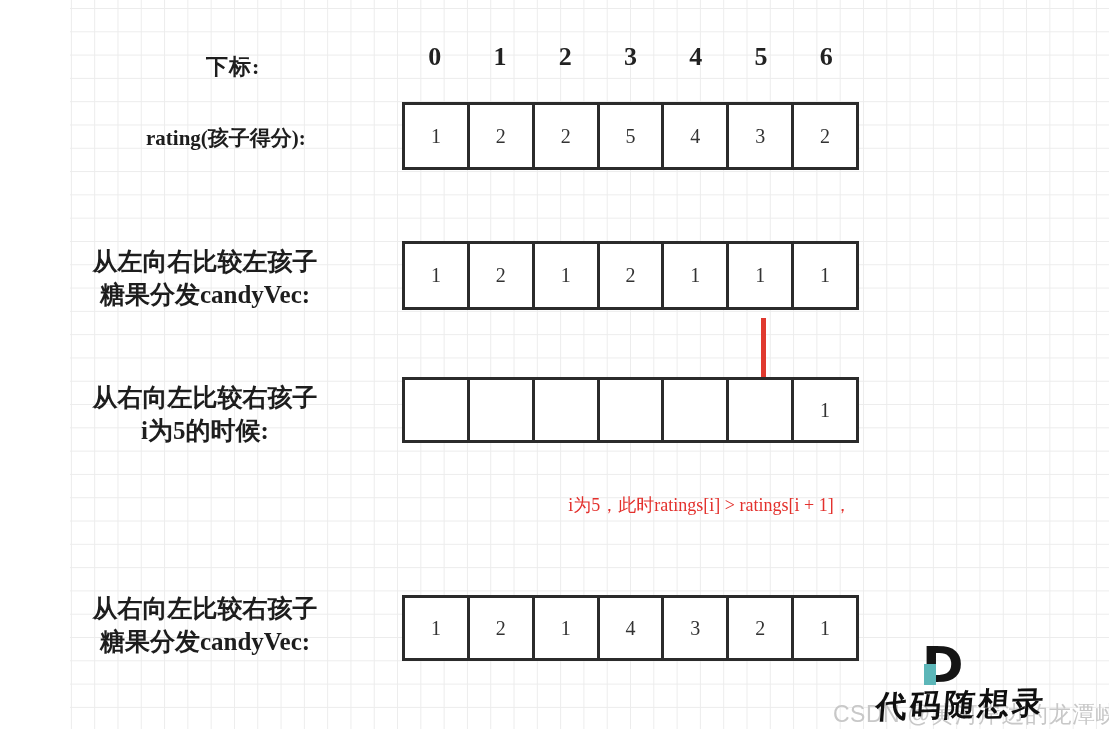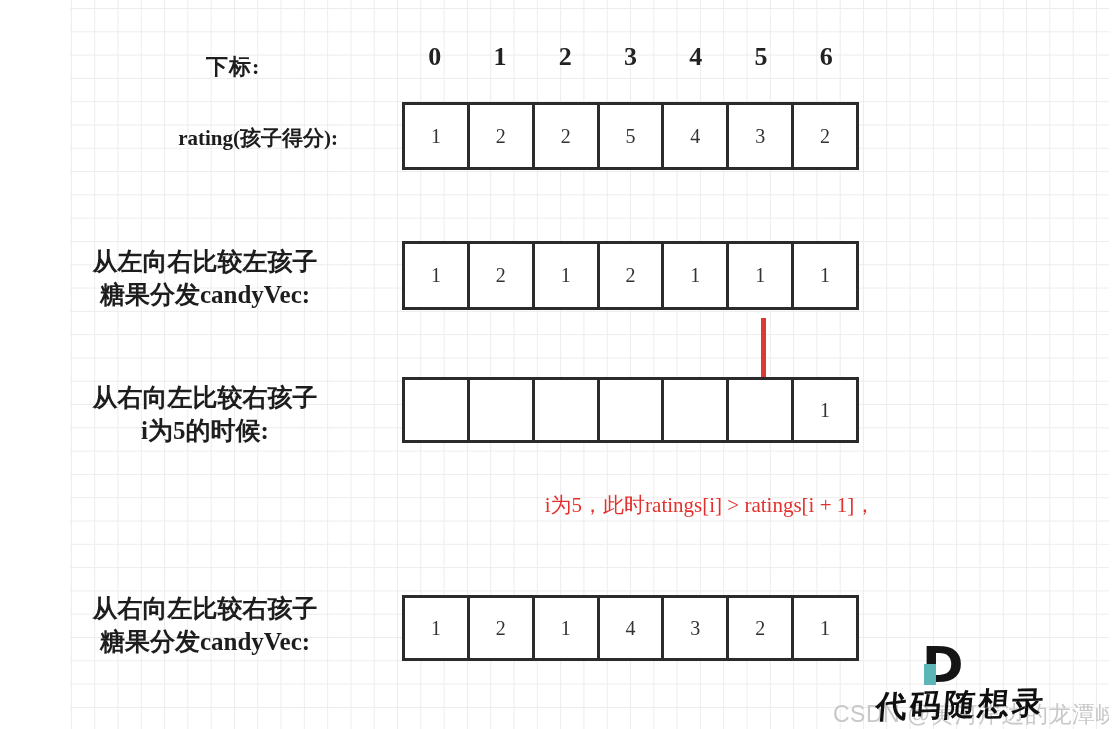--- a/index.html
+++ b/index.html
@@ -7,21 +7,21 @@
   .stage{position:relative;width:1109px;height:729px;background:#ffffff;overflow:hidden;}
   .grid-bg{position:absolute;inset:0;
     background-image:
       linear-gradient(to right,#ececec 1px,transparent 1px),
       linear-gradient(to bottom,#ececec 1px,transparent 1px);
     background-size:23.3px 23.3px;background-position:1px 8px;}
   .left-mask{position:absolute;left:0;top:0;width:70px;height:100%;background:#fff;}
 
   .lbl{position:absolute;color:#1d1d1d;font-weight:bold;}
   .lbl-index{left:206px;top:52px;font-size:22px;letter-spacing:1px;}
-  .lbl-rating{left:138px;top:124px;width:200px;text-align:right;font-size:21px;}
+  .lbl-rating{left:146px;top:124px;width:200px;font-size:21px;}
   .lbl-block{left:60px;width:290px;text-align:center;font-size:25px;line-height:33px;}
   .lbl-row2{top:245px;}
   .lbl-row3{top:381px;}
   .lbl-row4{top:592px;}
 
   .index-row{position:absolute;left:402px;top:42px;width:457px;display:flex;}
   .index-row span{flex:1;text-align:center;font-size:26px;font-weight:bold;color:#222;}
 
   .array-table{position:absolute;left:402px;width:457px;display:flex;
     border:3px solid #2b2b2b;background:#fff;box-sizing:border-box;}
@@ -37,21 +37,21 @@
   .v-shaft{left:761px;top:318px;width:5px;height:68px;}
   .v-head{position:absolute;left:754px;top:385px;width:0;height:0;background:none;
     border-left:10px solid transparent;border-right:10px solid transparent;
     border-top:18px solid #e0392f;}
   .h-shaft{left:770px;top:408px;width:46px;height:5px;}
   .h-head{position:absolute;left:752px;top:402px;width:0;height:0;background:none;
     border-top:9px solid transparent;border-bottom:9px solid transparent;
     border-right:18px solid #e0392f;}
 
   .annotation{position:absolute;left:410px;top:494px;width:600px;text-align:center;
-    color:#e3302c;font-size:21px;line-height:23px;}
+    color:#e3302c;font-size:18px;line-height:23px;}
 
   .watermark{position:absolute;left:833px;top:699px;font-size:23px;color:#c8c8c8;
     white-space:nowrap;font-family:"Liberation Sans",sans-serif;letter-spacing:0.5px;}
   .logo-d{position:absolute;left:922px;top:640px;width:44px;height:50px;}
   .logo-d .glyph{position:absolute;left:0;top:0;font-family:"DejaVu Sans",sans-serif;
     font-weight:900;font-size:50px;line-height:50px;color:#151515;}
   .logo-d .teal{position:absolute;left:2px;top:24px;width:12px;height:21px;background:#5cb6b8;}
   .wordmark{position:absolute;left:876px;top:684px;font-size:31px;font-weight:bold;
     color:#0f0f0f;font-family:"DejaVu Serif",serif;letter-spacing:3px;white-space:nowrap;
     transform:skewX(-6deg) rotate(-1.5deg);}

